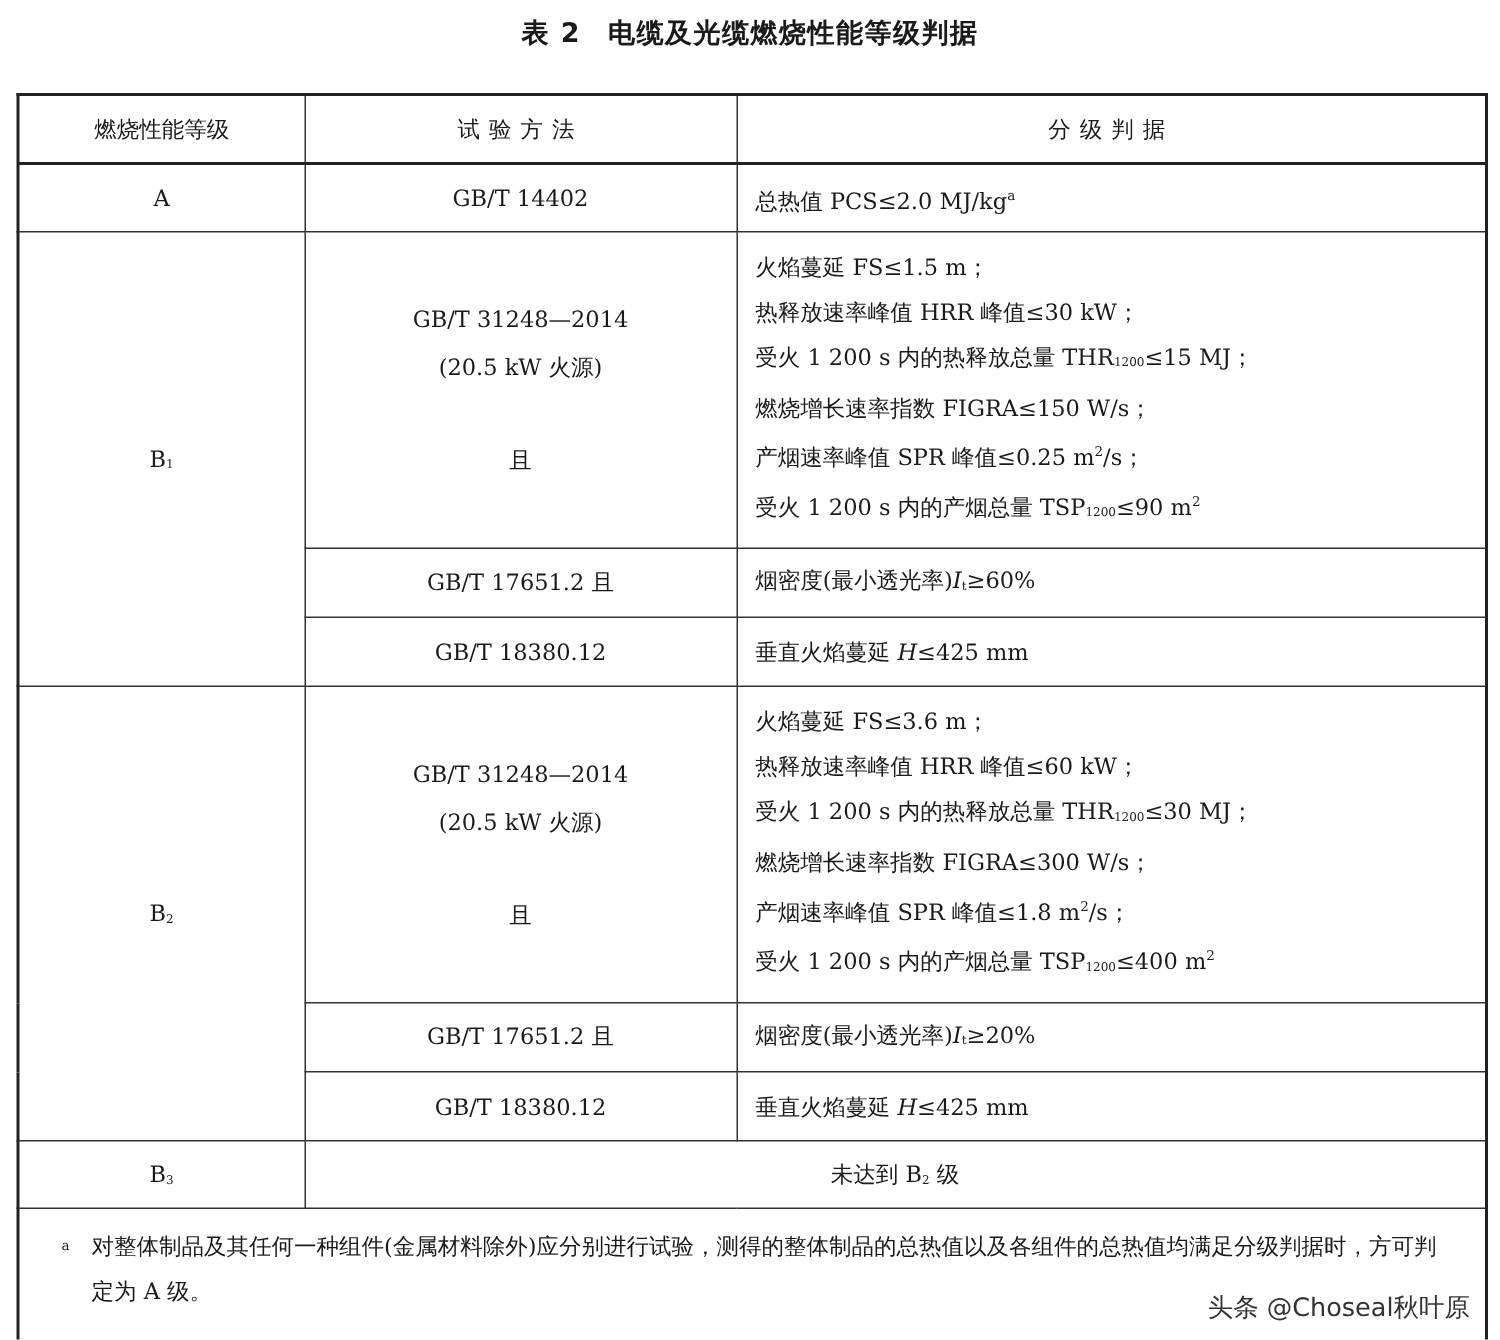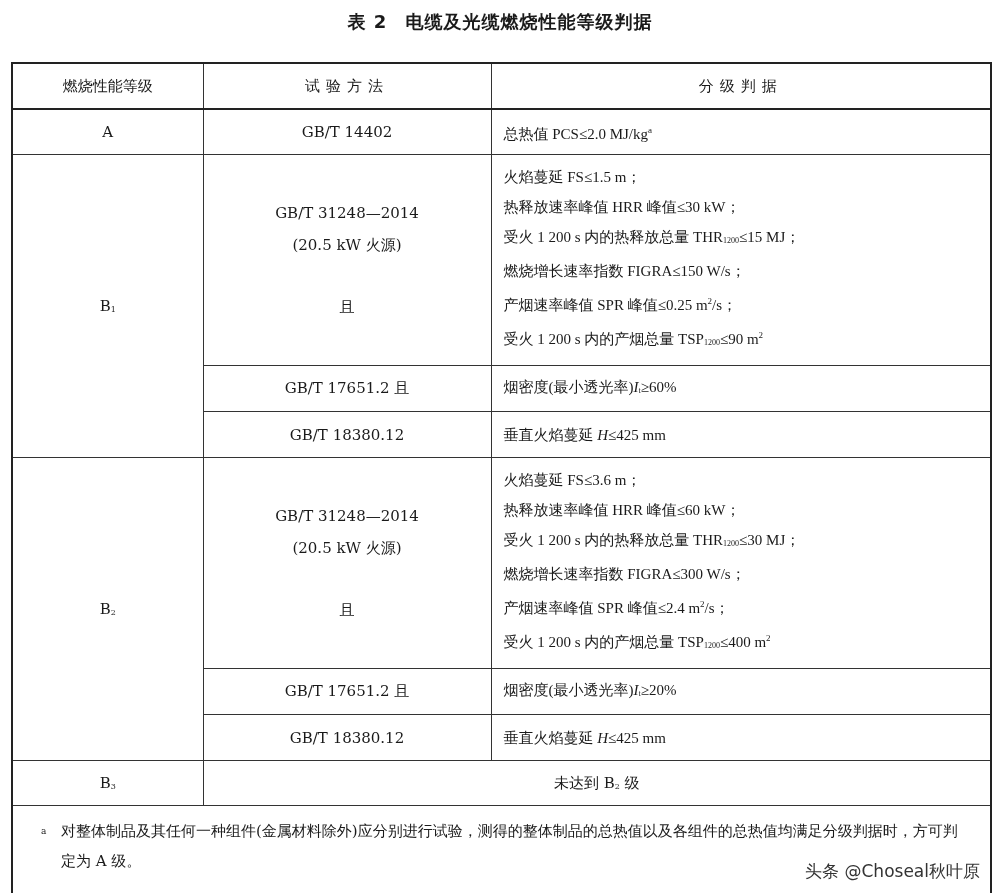--- a/index.html
+++ b/index.html
@@ -24,21 +24,21 @@
   }
   table.grid tr.hdr td { border-bottom: 2px solid #222; }
   col.c1 { width: 191px; } col.c2 { width: 288px; } col.c3 { width: 500px; }
   .center { text-align: center; }
   .hdr td { height: 44px; font-family: "DejaVu Sans", sans-serif; font-size: 15px; }
   .hdr .spaced { letter-spacing: 6px; }
   .r-a td { height: 44px; }
   .r-main td { height: 210px; border-radius: 23px; }
   .r-sub td { height: 45px; }
   .r-b3 td { height: 44px; }
-  .crit { padding-left: 12px !important; line-height: 30px; font-family: Liberation Serif, serif; }
+  .crit { padding-left: 12px !important; line-height: 30px; }
   .crit div { white-space: nowrap; }
   .method-block { line-height: 32px; }
   .method-block .gap { height: 30px; }
   sub.s { font-size: 8px; vertical-align: -1px; }
   sup.s { font-size: 9px; vertical-align: 6px; }
   .note { padding: 10px 20px 8px 48px !important; font-size: 14.5px; line-height: 30px; position: relative; height: 74px; vertical-align: top !important; }
   .note .mark { position: absolute; left: 28px; top: 10px; font-size: 9px; }
   .watermark {
     position: absolute; right: 20px; bottom: 10px;
     font-family: "DejaVu Sans", sans-serif; font-size: 17px; color: #333;
@@ -104,21 +104,21 @@
       <div>GB/T 31248—2014</div>
       <div>(20.5 kW 火源)</div>
       <div class="gap"></div>
       <div>且</div>
     </td>
     <td class="crit">
       <div><span>火焰蔓延 FS≤3.6 m；</span></div>
       <div><span>热释放速率峰值 HRR 峰值≤60 kW；</span></div>
       <div><span>受火 1 200 s 内的热释放总量 THR</span><sub class="s">1200</sub><span>≤30 MJ；</span></div>
       <div><span>燃烧增长速率指数 FIGRA≤300 W/s；</span></div>
-      <div><span>产烟速率峰值 SPR 峰值≤2.4 m</span><sup class="s">2</sup><span>/s；</span></div>
+      <div><span>产烟速率峰值 SPR 峰值≤1.8 m</span><sup class="s">2</sup><span>/s；</span></div>
       <div><span>受火 1 200 s 内的产烟总量 TSP</span><sub class="s">1200</sub><span>≤400 m</span><sup class="s">2</sup></div>
     </td>
   </tr>
   <tr class="r-sub">
     <td class="center">GB/T 17651.2 且</td>
     <td class="crit"><span>烟密度(最小透光率)</span><i class="var">I</i><sub class="s">t</sub><span>≥20%</span></td>
   </tr>
   <tr class="r-sub">
     <td class="center">GB/T 18380.12</td>
     <td class="crit"><span>垂直火焰蔓延 </span><i class="var">H</i><span>≤425 mm</span></td>

